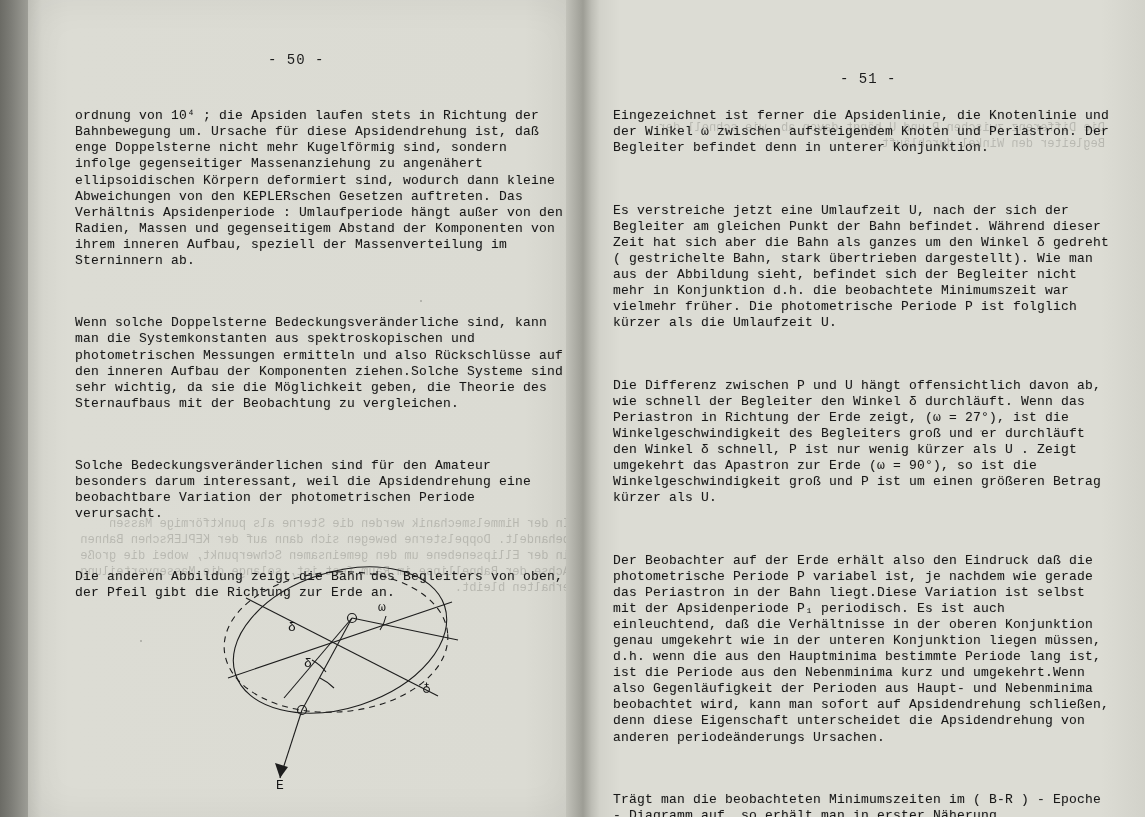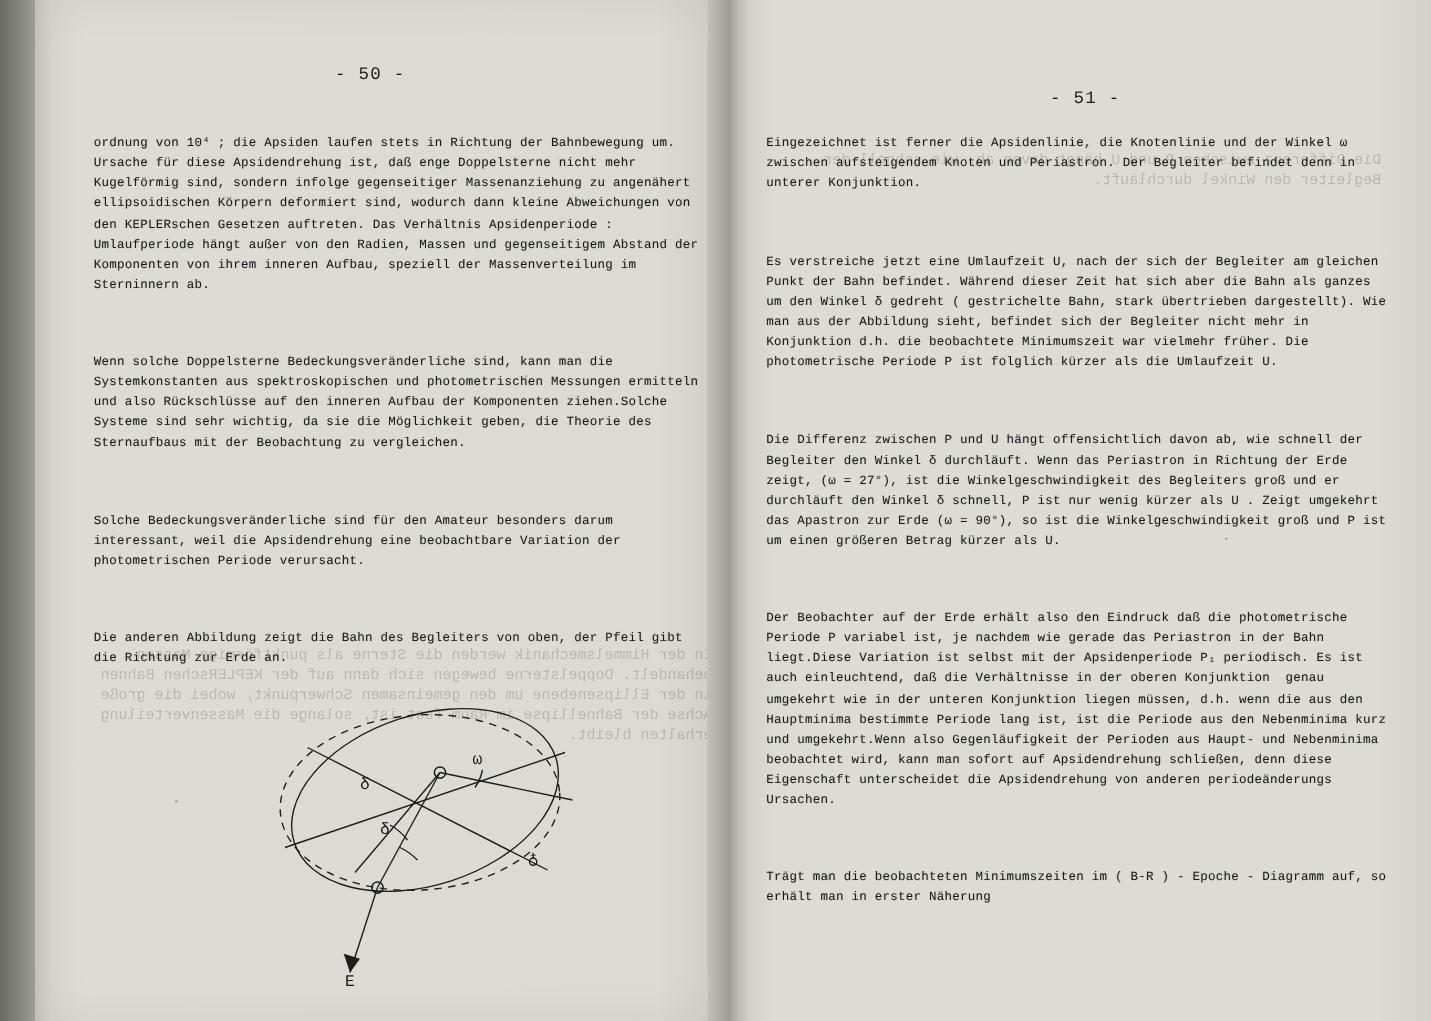--- a/index.html
+++ b/index.html
@@ -43,21 +43,21 @@
     position:absolute;
     font-size:14px;letter-spacing:1px;color:#1c1c1c;
     font-family:"Liberation Mono", monospace;
   }
   .pn-left{left:268px;top:18px;margin-top:34px;}
   .pn-right{left:840px;top:24px;margin-top:47px;}
 
   .col{
     position:absolute;
     color:#181818;
-    font-size:10px;
+    font-size:13px;
     line-height:16.1px;
     letter-spacing:0.2px;
     white-space:pre-wrap;
     text-shadow:0 0 1px rgba(0,0,0,0.18);
   }
   .col-left{left:75px;top:76px;width:492px;}
   .col-right{left:613px;top:76px;width:500px;}
   .para{margin:0 0 14px 0;}
 
   
@@ -90,21 +90,21 @@
   <div class="page page-left">
   </div>
 
   <div class="pagenum pn-left">- 50 -</div>
 
   <div class="ghost ghost-l">In der Himmelsmechanik werden die Sterne als punktförmige Massen behandelt. Doppelsterne bewegen sich dann auf der KEPLERschen Bahnen in der Ellipsenebene um den gemeinsamen Schwerpunkt, wobei die große Achse der Bahnellipse im Raum fest ist, solange die Massenverteilung erhalten bleibt.</div>
 
   <div class="col col-left">
     <p class="para"><span>ordnung von 10⁴ ; die Apsiden laufen stets in Richtung der Bahnbewegung um. Ursache für diese Apsidendrehung ist, daß enge Doppelsterne nicht mehr Kugelförmig sind, sondern infolge gegenseitiger Massenanziehung zu angenähert ellipsoidischen Körpern deformiert sind, wodurch dann kleine Abweichungen von den KEPLERschen Gesetzen auftreten. Das Verhältnis Apsidenperiode : Umlaufperiode hängt außer von den Radien, Massen und gegenseitigem Abstand der Komponenten von ihrem inneren Aufbau, speziell der Massenverteilung im Sterninnern ab.</span></p>
     <p class="para"><span>Wenn solche Doppelsterne Bedeckungsveränderliche sind, kann man die Systemkonstanten aus spektroskopischen und photometrischen Messungen ermitteln und also Rückschlüsse auf den inneren Aufbau der Komponenten ziehen.Solche Systeme sind sehr wichtig, da sie die Möglichkeit geben, die Theorie des Sternaufbaus mit der Beobachtung zu vergleichen.</span></p>
-    <p class="para"><span>Solche Bedeckungsveränderliche sind für den Amateur besonders darum interessant, weil die Apsidendrehung eine beobachtbare Variation der photometrischen Periode verursacht.</span></p>
+    <p class="para"><span>Solche Bedeckungsveränderlichen sind für den Amateur besonders darum interessant, weil die Apsidendrehung eine beobachtbare Variation der photometrischen Periode verursacht.</span></p>
     <p class="para"><span>Die anderen Abbildung zeigt die Bahn des Begleiters von oben, der Pfeil gibt die Richtung zur Erde an.</span></p>
   </div>
 
   <div class="figure">
     <svg width="330" height="290" viewBox="0 0 330 290">
       <g stroke="#1d1d1d" fill="none" stroke-width="1.1">
 
         <ellipse cx="160" cy="120" rx="110" ry="68" transform="rotate(-18 160 120)"></ellipse>
 
         <ellipse cx="156" cy="122" rx="112" ry="70" transform="rotate(-4 156 122)" stroke-dasharray="6 5"></ellipse>

